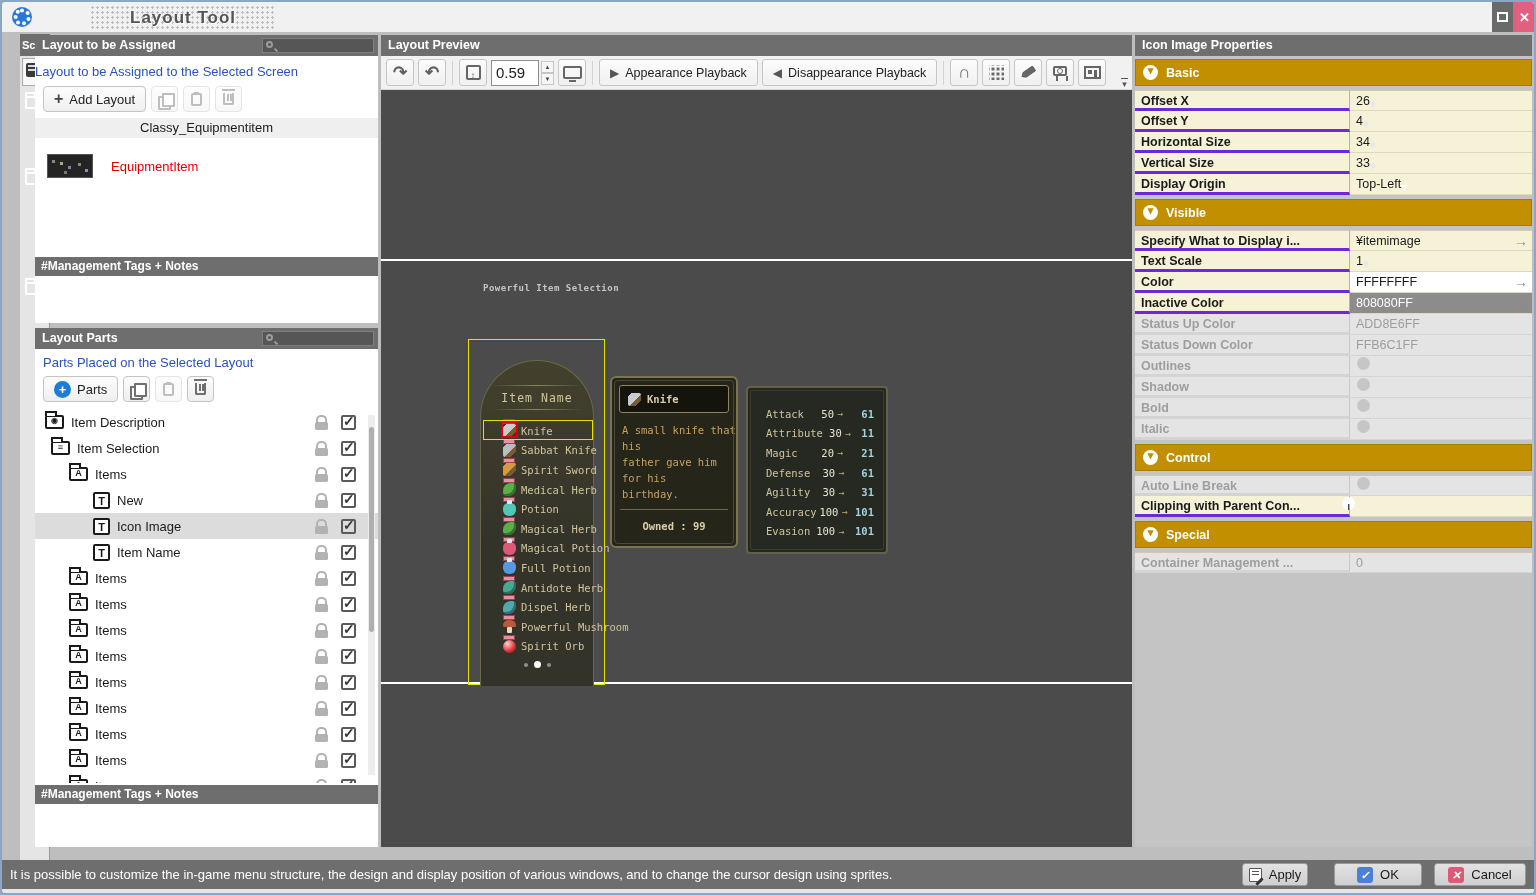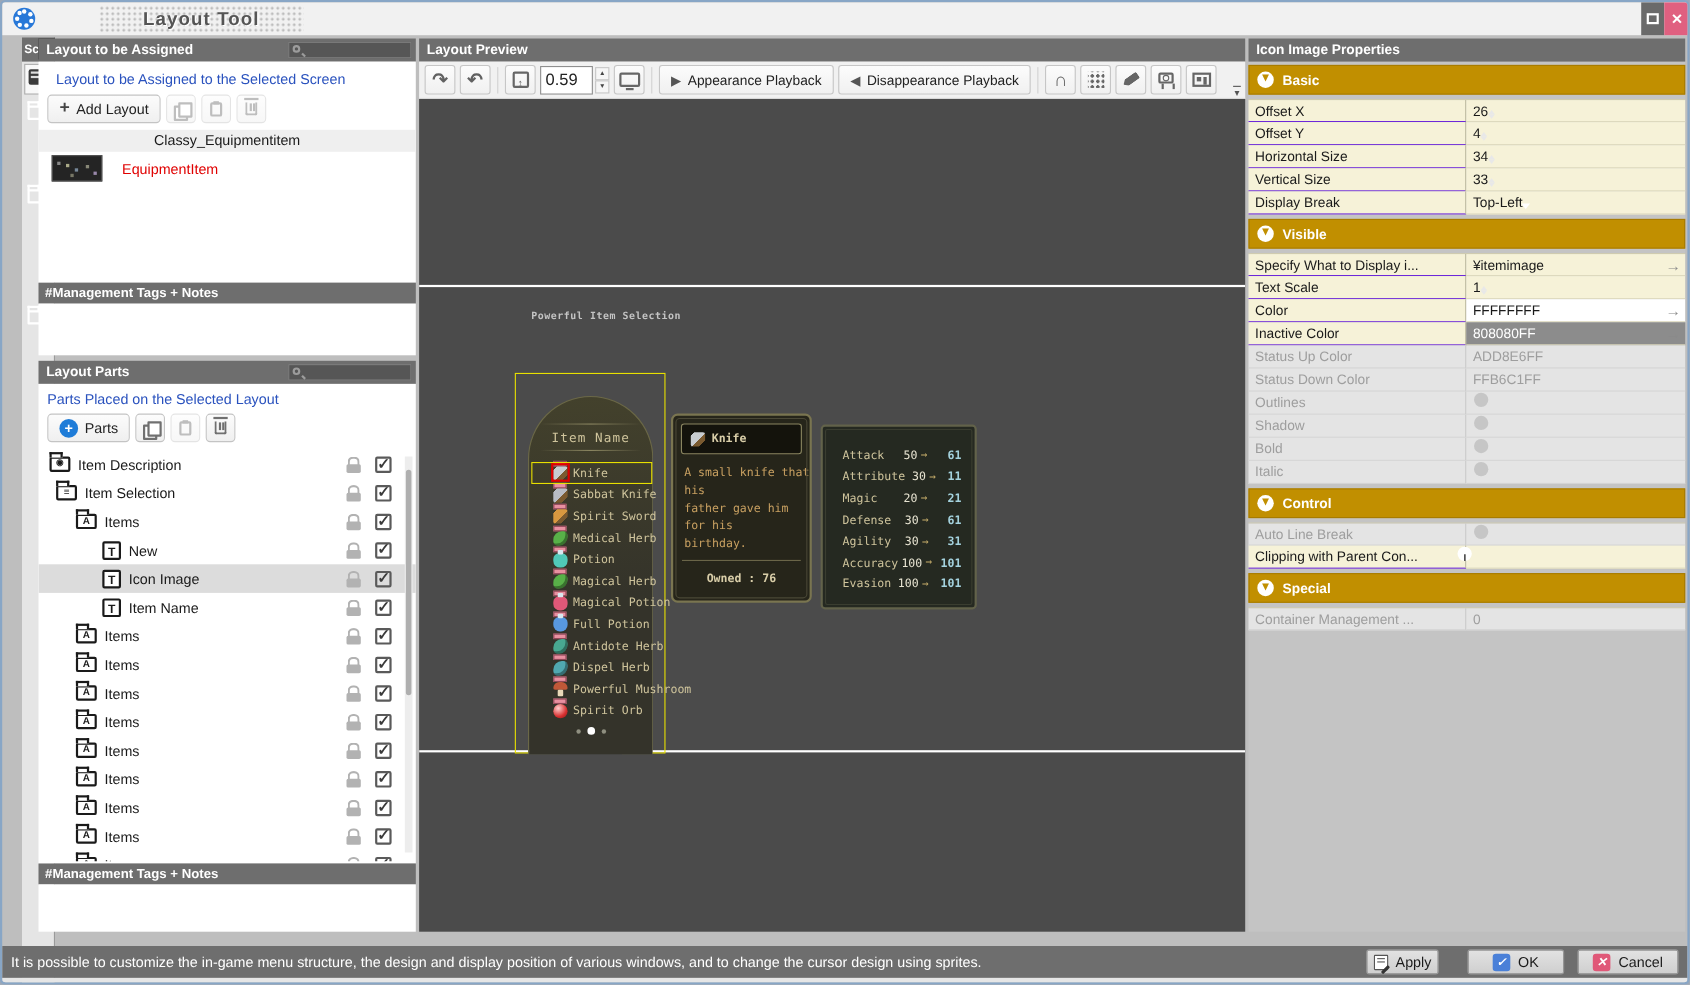--- a/index.html
+++ b/index.html
@@ -160,22 +160,22 @@
   .sto { width:28px; text-align:right; color:#A4D2DE; font-size:10.5px; font-weight:bold; }
   
   .panel-right { position:absolute; left:1133px; top:33px; width:397px; height:812px; background:#C4C4C4; }
   .props { position:absolute; left:0; top:24px; width:100%; }
   .sec-head { height:27px; background:#C18F00; color:#fff; font-weight:bold; display:flex; align-items:center; gap:8px; padding-left:7px; margin-bottom:4px; border:1px solid #A87C00; }
   .sec-head + .prop-row { border-top:1px solid #CFCBB0; }
   .chev { width:15px; height:15px; background:#fff; border-radius:50%; position:relative; flex:none; }
   .chev::after { content:"▾"; position:absolute; left:0; right:0; top:-1px; text-align:center; color:#C18F00; font-size:11px; }
   .prop-row { display:flex; height:21px; }
   .prop-row + .sec-head { margin-top:4px;text-align:center; }
-  .prop-label { width:198px; background:#F6F2D8; border-right:1px solid #B8B49C; border-bottom:1px solid #6d28d9;
-    padding-left:6px; line-height:20px; font-size:12.5px; }
+  .prop-label { width:215px; background:#F6F2D8; border-right:1px solid #B8B49C; border-bottom:3px solid #6d28d9;
+    padding-left:6px; line-height:20px; font-size:12.5px;font-weight:bold; }
   .prop-value { flex:1; position:relative; background:#F6F2D8; border-bottom:1px solid #DDD9BE; padding-left:6px; line-height:20px; font-size:12.5px; }
   .prop-row.disabled .prop-label,.prop-row.disabled .prop-value { background:#E4E4E4; color:#9E9E9E; border-right-color:#C8C8C8; border-bottom-color:#D4D4D4; }
   .prop-value.vwhite { background:#FFF; }
   .prop-value.vgray { background:#8C8C8C; color:#FFF; }
   .ctl { position:absolute; right:4px; top:3px; }
   .spin { width:15px; height:15px; border-radius:50%; background:#909090; position:relative; }
   .spin::before { content:""; position:absolute; left:4px; top:3px; border-left:3.5px solid transparent; border-right:3.5px solid transparent; border-bottom:4px solid #E8E8E8; }
   .spin::after { content:""; position:absolute; left:4px; bottom:3px; border-left:3.5px solid transparent; border-right:3.5px solid transparent; border-top:4px solid #E8E8E8; }
   .dd { width:15px; height:15px; background:#909090; border-radius:2px; position:relative; }
   .dd::after { content:""; position:absolute; left:3px; top:5px; border-left:4.5px solid transparent; border-right:4.5px solid transparent; border-top:5px solid #FFF; }
@@ -235,38 +235,38 @@
   </div>
 
   <div class="panel-left">
     <div class="phead" style="top:0;">
       <span>Layout to be Assigned</span>
       <span class="searchbox">
           <i class="mag"></i>
         </span>
     </div>
     <div class="whitebox" style="top:21px; height:201px;">
-      <div class="link" style="position:absolute; left:16px; top:8px;">Layout to be Assigned to the Selected Screen</div>
+      <div class="link" style="position:absolute; left:0; top:8px;">Layout to be Assigned to the Selected Screen</div>
       <div class="toolbar-row" style="left:8px; top:30px;">
         <button class="btn">
           <span class="plus-dark">+</span>
           <span>Add Layout</span>
         </button>
         <button class="btn icon-btn dim">
             <i class="ic-copy"></i>
           </button>
         <button class="btn icon-btn dim">
             <i class="ic-paste"></i>
           </button>
         <button class="btn icon-btn dim">
             <i class="ic-trash"></i>
           </button>
       </div>
       <div class="group-row" style="top:62px;">Classy_Equipmentitem</div>
-      <div class="equip-row" style="top:83px;">
+      <div class="equip-row" style="top:96px;">
         <span class="thumb"></span>
         <span class="red-label">EquipmentItem</span>
       </div>
     </div>
     <div class="subhead" style="top:222px;">#Management Tags + Notes</div>
     <div class="whitebox" style="top:241px; height:47px;"></div>
 
     <div class="phead" style="top:293px;">
       <span>Layout Parts</span>
       <span class="searchbox">
@@ -529,21 +529,21 @@
         <div class="desc-header">
           <span class="pi knife" style="--c:#C8CCD0; margin-left:0;"></span>
           <span class="desc-title">Knife</span>
         </div>
         <div class="desc-body">
           <div>A small knife that his</div>
           <div>father gave him for his</div>
           <div>birthday.</div>
         </div>
         <div class="desc-divider"></div>
-        <div class="desc-owned">Owned : 76</div>
+        <div class="desc-owned">Owned : 99</div>
       </div>
 
       <div class="part-stats">
           <div class="srow">
             <span class="slabel">Attack</span>
             <span class="sfrom">50</span>
             <span class="sarrow">→</span>
             <span class="sto">61</span>
           </div>
           <div class="srow">
@@ -605,21 +605,21 @@
         </div>
         <div class="prop-row">
           <div class="prop-label">Horizontal Size</div>
           <div class="prop-value">34<span class="ctl spin"></span></div>
         </div>
         <div class="prop-row">
           <div class="prop-label">Vertical Size</div>
           <div class="prop-value">33<span class="ctl spin"></span></div>
         </div>
         <div class="prop-row">
-          <div class="prop-label">Display Break</div>
+          <div class="prop-label">Display Origin</div>
           <div class="prop-value">Top-Left<span class="ctl dd"></span></div>
         </div>
         <div class="sec-head">
           <span class="chev"></span>
           <span>Visible</span>
         </div>
         <div class="prop-row">
           <div class="prop-label">Specify What to Display i...</div>
           <div class="prop-value">¥itemimage<span class="ctl arr">→</span></div>
         </div>

